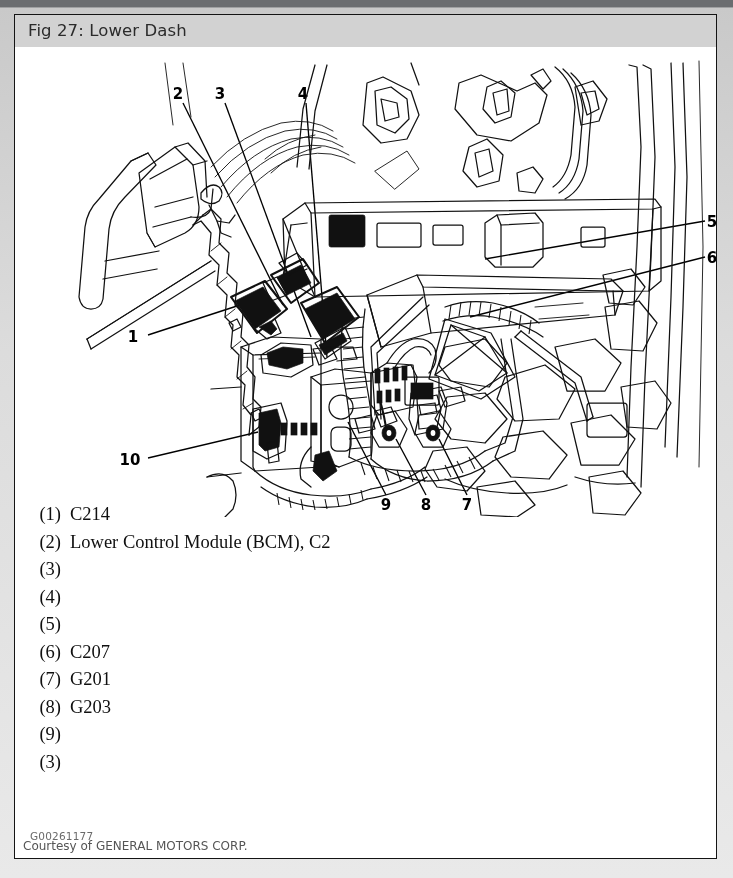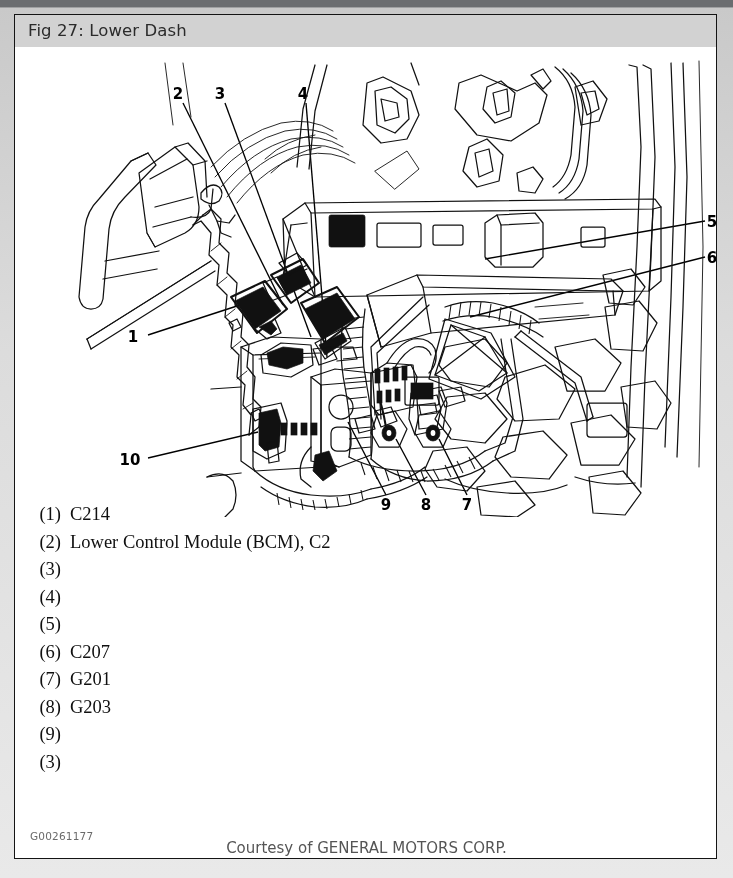--- a/index.html
+++ b/index.html
@@ -121,26 +121,25 @@
     top: 815px;
     font-family: "DejaVu Sans", sans-serif;
     font-size: 10.5px;
     color: #6a6a6a;
     letter-spacing: .2px;
   }
 
   
   #courtesy {
     position: absolute;
-    left: 0;
+    left: 8px;
     top: 824px;
     width: 703px;
-    text-align: center;
     font-family: "DejaVu Sans", sans-serif;
-    font-size: 15px;
+    font-size: 12px;
     color: #555555;
   }
 </style>
 </head>
 <body>
 
 <div id="page-bg"></div>
 
 <div id="doc-frame">
 

